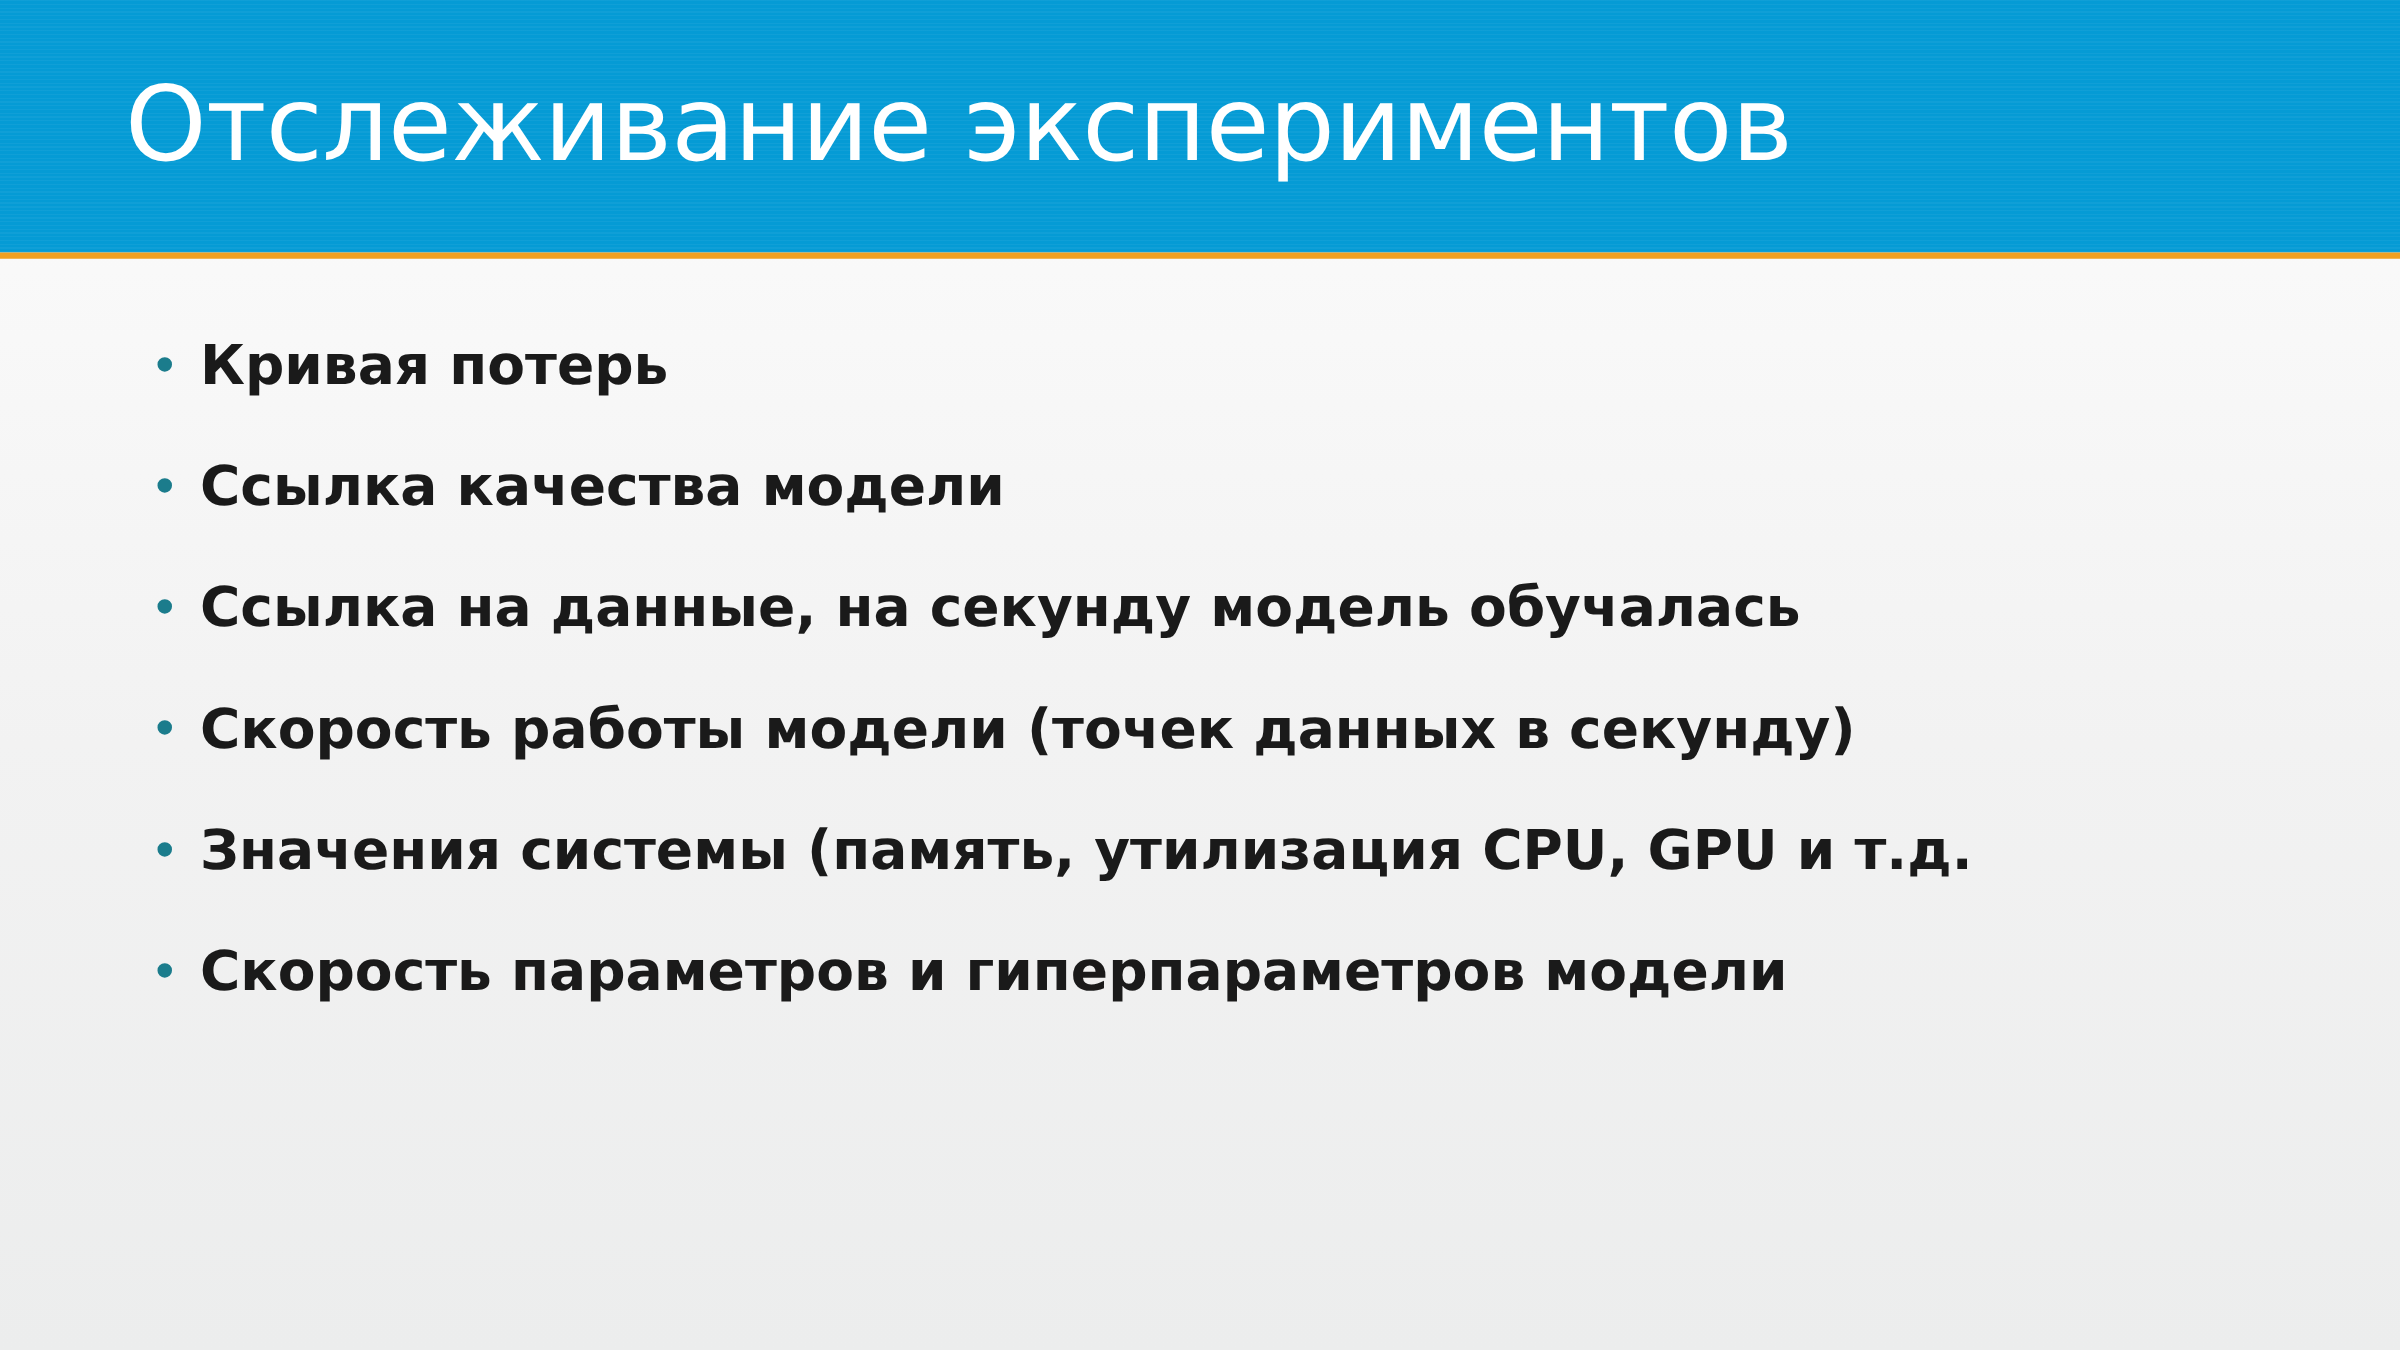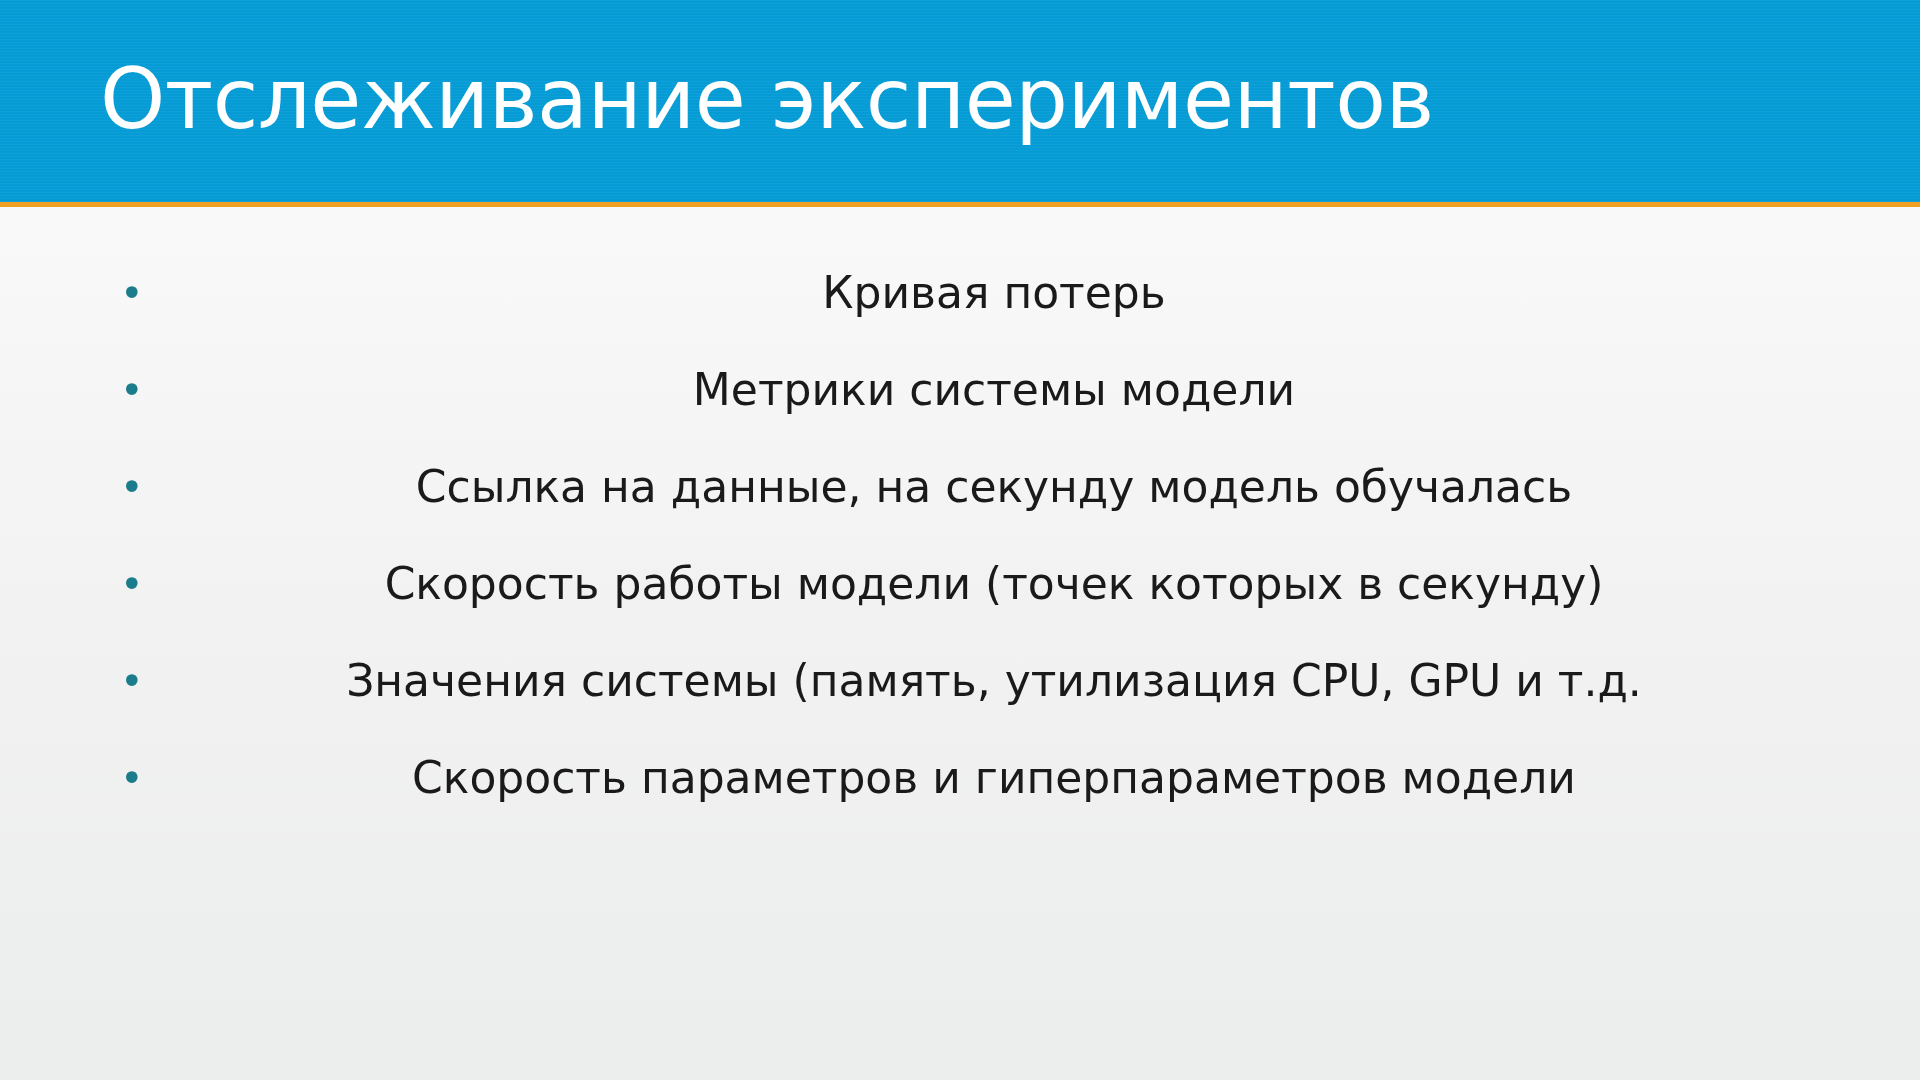--- a/index.html
+++ b/index.html
@@ -99,25 +99,24 @@
     line-height: 62px;
     text-align: left;
     padding-left: 12px;
     box-sizing: border-box;
   }
 
   .bullet-text {
     flex: 1 1 auto;
     color: #1a1a1a;
     font-family: "DejaVu Sans", sans-serif;
-    font-weight: 400;
+    font-weight: 700;
     font-size: 44px;
     line-height: 62px;
     white-space: nowrap;
-    text-align: center;
   }
 </style>
 </head>
 <body>
 
 <div class="slide">
 
   <div class="title-band">
     <h1 class="slide-title">Отслеживание экспериментов</h1>
   </div>
@@ -125,31 +124,31 @@
 
   <ul class="bullet-list">
 
     <li class="bullet-item">
       <span class="bullet-marker">•</span>
       <span class="bullet-text">Кривая потерь</span>
     </li>
 
     <li class="bullet-item">
       <span class="bullet-marker">•</span>
-      <span class="bullet-text">Метрики системы модели</span>
+      <span class="bullet-text">Ссылка качества модели</span>
     </li>
 
     <li class="bullet-item">
       <span class="bullet-marker">•</span>
       <span class="bullet-text">Ссылка на данные, на секунду модель обучалась</span>
     </li>
 
     <li class="bullet-item">
       <span class="bullet-marker">•</span>
-      <span class="bullet-text">Скорость работы модели (точек которых в секунду)</span>
+      <span class="bullet-text">Скорость работы модели (точек данных в секунду)</span>
     </li>
 
     <li class="bullet-item">
       <span class="bullet-marker">•</span>
       <span class="bullet-text">Значения системы (память, утилизация CPU, GPU и т.д.</span>
     </li>
 
     <li class="bullet-item">
       <span class="bullet-marker">•</span>
       <span class="bullet-text">Скорость параметров и гиперпараметров модели</span>

